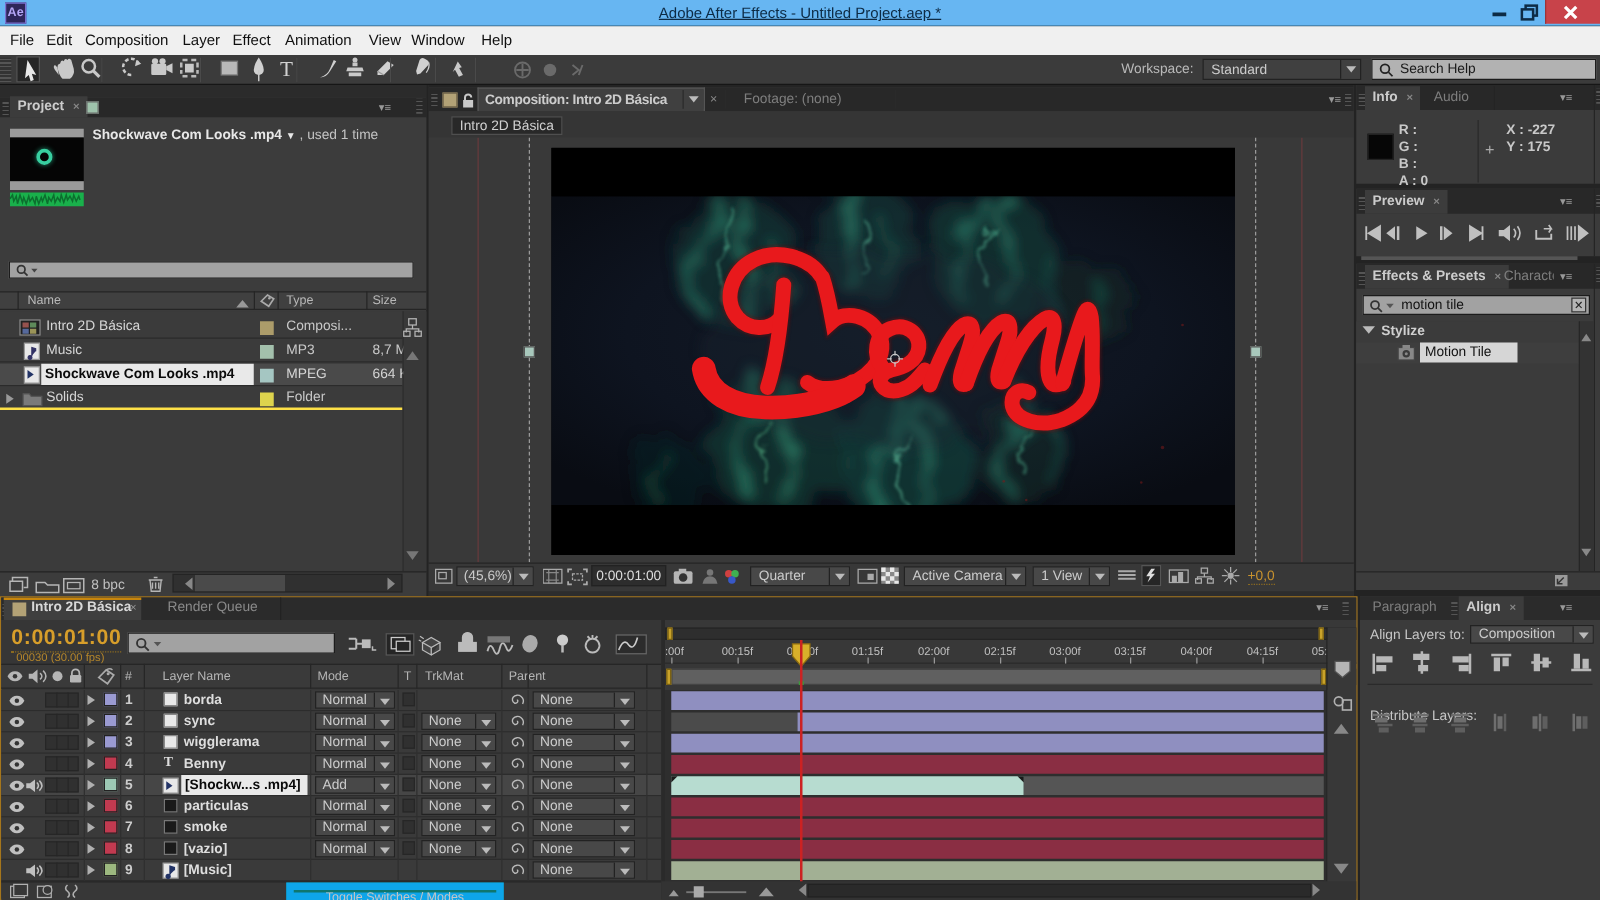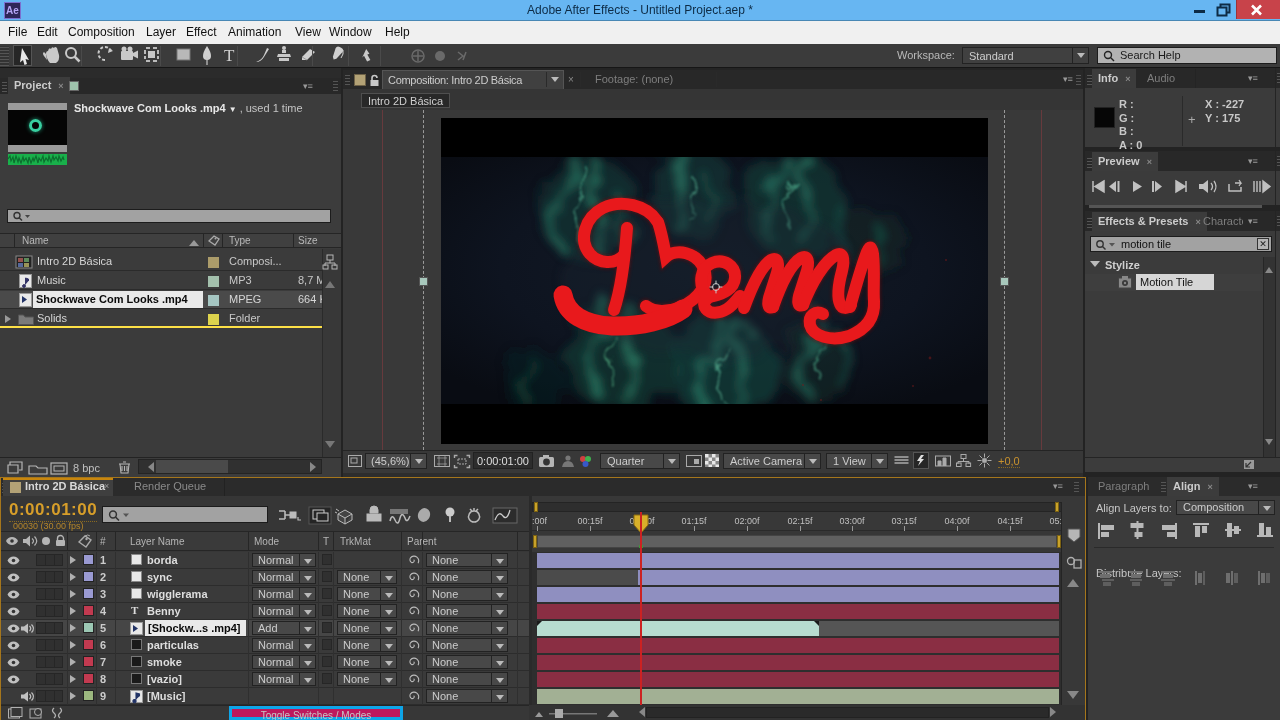--- a/index.html
+++ b/index.html
@@ -3,21 +3,21 @@
 <meta charset="utf-8">
 <style>
 * { margin:0; padding:0; box-sizing:border-box; }
 html,body { width:1280px; height:720px; overflow:hidden; background:#232323;
   font-family:"Liberation Sans", sans-serif; }
 .abs { position:absolute; }
 #stage { position:relative; width:1280px; height:720px; }
 
 #titlebar { left:0; top:0; width:1280px; height:21px; background:#67b6f2; border-bottom:1px solid #4887b4; }
 #aelogo { left:4px; top:2px; width:17px; height:17px; background:#2e2659; border:1px solid #7a6fd0; color:#b4a6f5; font-size:10px; font-weight:bold; text-align:center; line-height:15px; }
-#title-text { left:0; top:3px; width:1280px; text-align:center; color:#0d2b45; font-size:12px; }
+#title-text { left:0; top:3px; width:1280px; text-align:center; color:#0d2b45; font-size:12px;text-decoration:underline; }
 #btn-min { left:1194px; top:10px; width:11px; height:3px; background:#0d2b45; }
 #btn-close { left:1236px; top:0; width:44px; height:19px; background:#c8434a; color:#fff; text-align:center; font-size:12px; font-weight:bold; line-height:19px; border-left:1px solid #9c3338; }
 
 #menubar { left:0; top:21px; width:1280px; height:23px; background:#f0f0f0; color:#101010; font-size:12px; }
 #menubar span { position:absolute; top:4px; }
 
 #toolbar { left:0; top:44px; width:1280px; height:24px; background:#3b3b3b; border-bottom:1px solid #161616; }
 .tbdiv { position:absolute; top:2px; width:1px; height:20px; background:#2a2a2a; border-right:1px solid #4a4a4a; }
 
 .panel { position:absolute; background:#3b3b3b; }
@@ -285,21 +285,21 @@
   </div>
   <div class="panel" id="comp">
     <div class="abs" style="left:0;top:0;width:740px;height:2px;background:#242424"></div>
     <div class="phead" style="top:2px;height:19px"></div>
     <div class="grip" style="left:2px;top:5px"></div>
     <div class="abs" style="left:11px;top:6px;width:12px;height:12px;background:#b3a276;border:1px solid #6e6248"></div>
     <svg style="left:26px;top:6px" width="12" height="13">
         <path d="M3,6 v-2 a2.5,2.5 0 0,1 5,0" fill="none" stroke="#c8c8c8" stroke-width="1.6"></path>
         <rect x="1.5" y="6" width="8" height="6" fill="#c8c8c8"></rect>
       </svg>
-    <div class="tab" style="left:39px;top:2px;width:182px;border:1px solid #555;border-bottom:none;background:#404040;font-weight:normal;padding:0 0 0 5px;overflow:hidden;letter-spacing:-0.3px">Composition: Intro 2D Básica</div>
+    <div class="tab" style="left:39px;top:2px;width:182px;border:1px solid #555;border-bottom:none;background:#404040;font-weight:bold;padding:0 0 0 5px;overflow:hidden;letter-spacing:-0.3px">Composition: Intro 2D Básica</div>
     <div class="abs" style="left:203px;top:4px;width:17px;height:15px;background:#404040;border-left:1px solid #2a2a2a"></div>
     <div class="abs" style="left:208px;top:9px;width:0;height:0;border:4px solid transparent;border-top:5px solid #bbb"></div>
     <div class="abs" style="left:225px;top:6px;color:#888;font-size:10px">×</div>
     <div class="tabdim" style="left:252px;top:2px">Footage: (none)</div>
     <div class="abs" style="left:237px;top:4px;width:1px;height:15px;background:#2a2a2a"></div>
     <div class="abs" style="left:373px;top:4px;width:1px;height:15px;background:#2a2a2a"></div>
     <div class="pmenu" style="left:720px;top:6px;font-size:9px">▾≡</div>
     <div class="grip" style="left:733px;top:5px"></div>
 
     <div class="abs" style="left:0;top:21px;width:740px;height:21px;background:#353535"></div>
@@ -908,21 +908,21 @@
   <div class="abs" style="left:421px;top:210px;width:1px;height:17px;background:#2f2f2f"></div>
   <div class="abs" style="left:516px;top:210px;width:1px;height:17px;background:#2f2f2f"></div>
   <div class="abs" style="left:0;top:227px;width:528px;height:15px;background:#373737;border-top:1px solid #262626"></div>
   <svg style="left:7px;top:229px" width="110" height="12" fill="none" stroke="#b0b0b0">
 <rect x="0.5" y="2" width="11" height="9"></rect>
         <rect x="3" y="0.5" width="11" height="9" fill="#373737"></rect>
 <rect x="22" y="2" width="11" height="9"></rect>
         <circle cx="30" cy="5" r="3.5" fill="#373737"></circle>
 <path d="M46,1 q-3,2.5 0,5 q3,2.5 0,5 M52,1 q3,2.5 0,5 q-3,2.5 0,5" stroke-width="1.3"></path>
 </svg>
-  <div class="abs" style="left:228px;top:228px;width:174px;height:14px;background:#be185d;border:3px solid #0ea5e9;color:#c6c6c6;font-size:10px;text-align:center;line-height:13px">Toggle Switches / Modes</div>
+  <div class="abs" style="left:228px;top:228px;width:174px;height:14px;background:#0f766e;border:6px solid #0ea5e9;color:#c6c6c6;font-size:10px;text-align:center;line-height:13px">Toggle Switches / Modes</div>
   <div class="abs" style="left:528px;top:18px;width:3px;height:224px;background:#2a2a2a"></div>
   <div class="abs" style="left:531px;top:18px;width:553px;height:6px;background:#383838"></div>
   <div class="abs" style="left:531px;top:24px;width:553px;height:10px;background:#2e2e2e;border:1px solid #242424"></div>
   <div class="abs" style="left:533px;top:24px;width:4px;height:10px;background:#c8a22a;border:1px solid #7c6212"></div>
   <div class="abs" style="left:1054px;top:24px;width:4px;height:10px;background:#c8a22a;border:1px solid #7c6212"></div>
   <div class="abs" style="left:531px;top:34px;width:553px;height:19px;background:#383838;border-bottom:1px solid #2a2a2a"></div>
   <div class="abs" style="left:531px;top:34px;width:529px;height:19px;overflow:hidden">
   <div class="abs" style="left:-15px;top:4px;width:40px;text-align:center;color:#c0c0c0;font-size:9px">0:00f</div>
   <div class="abs" style="left:5px;top:14px;width:1px;height:5px;background:#999"></div>
   <div class="abs" style="left:38px;top:4px;width:40px;text-align:center;color:#c0c0c0;font-size:9px">00:15f</div>

